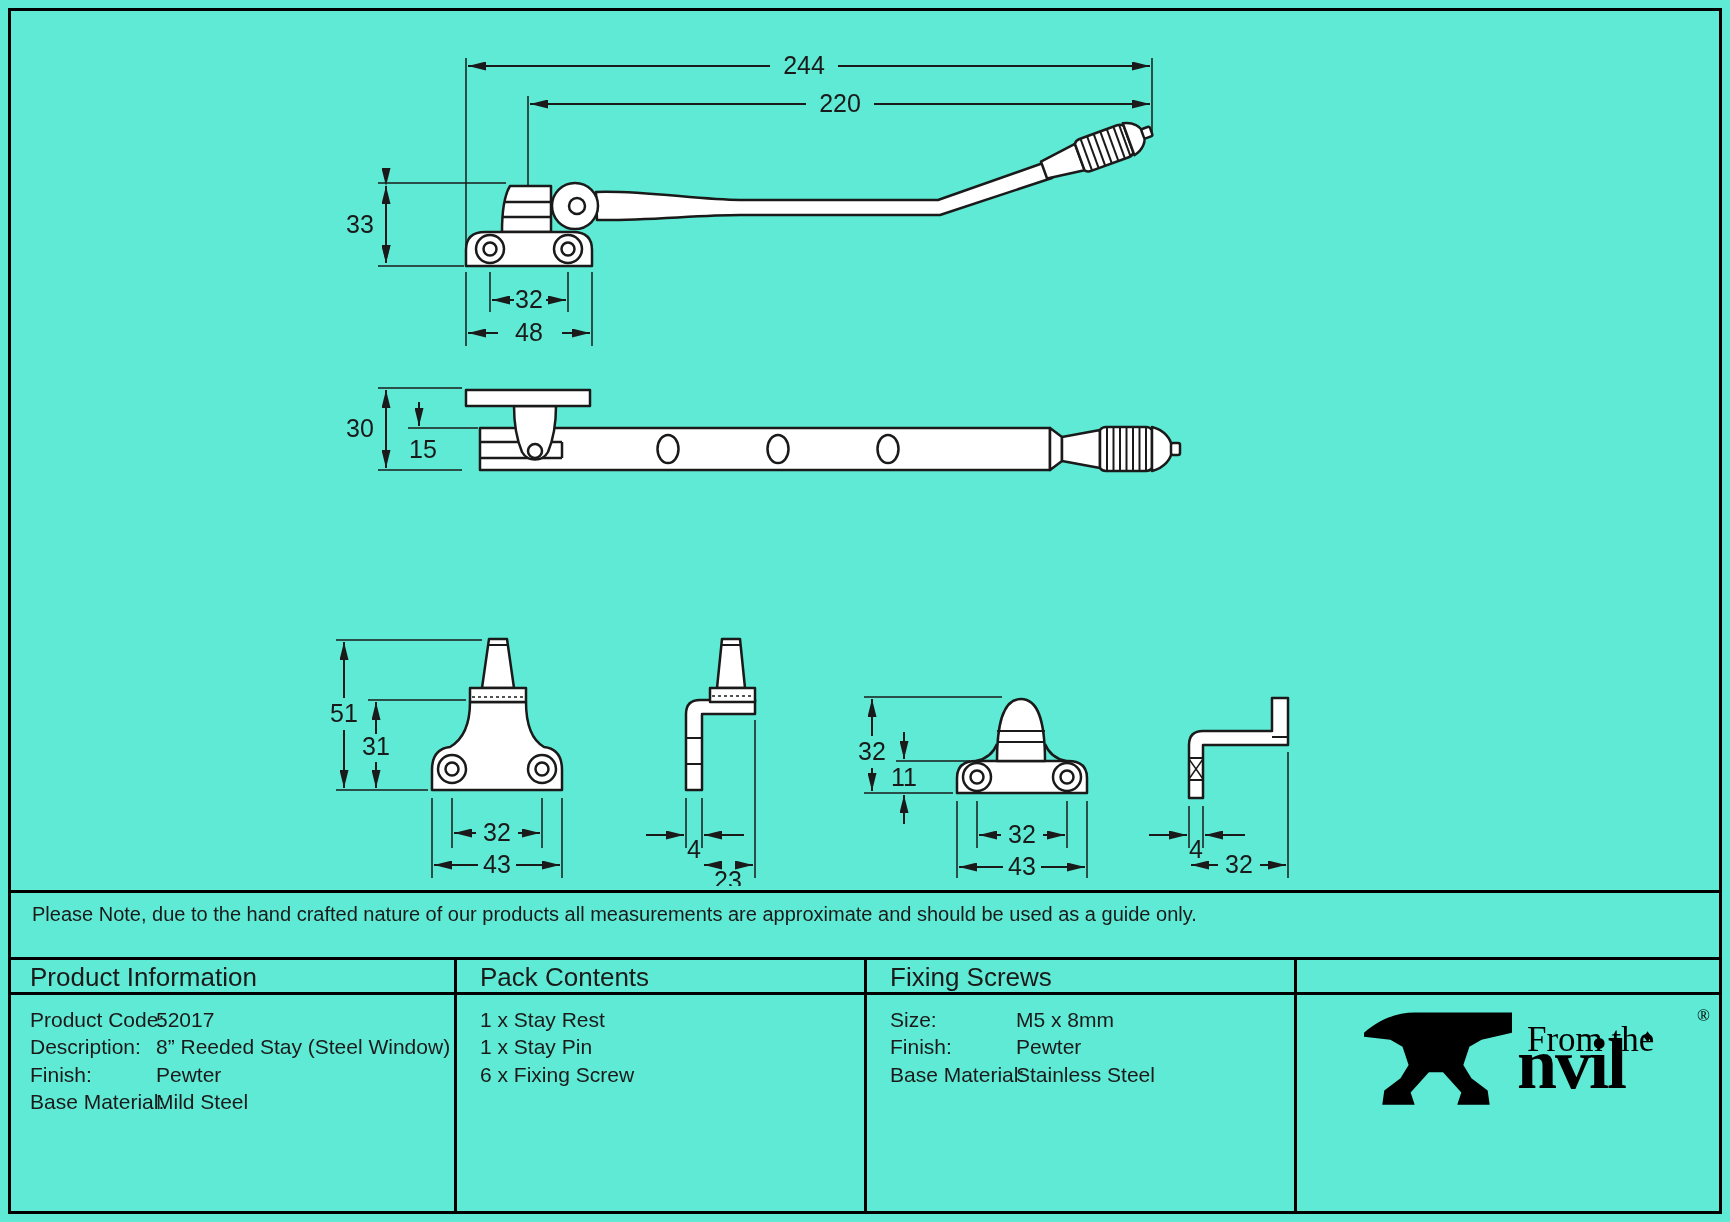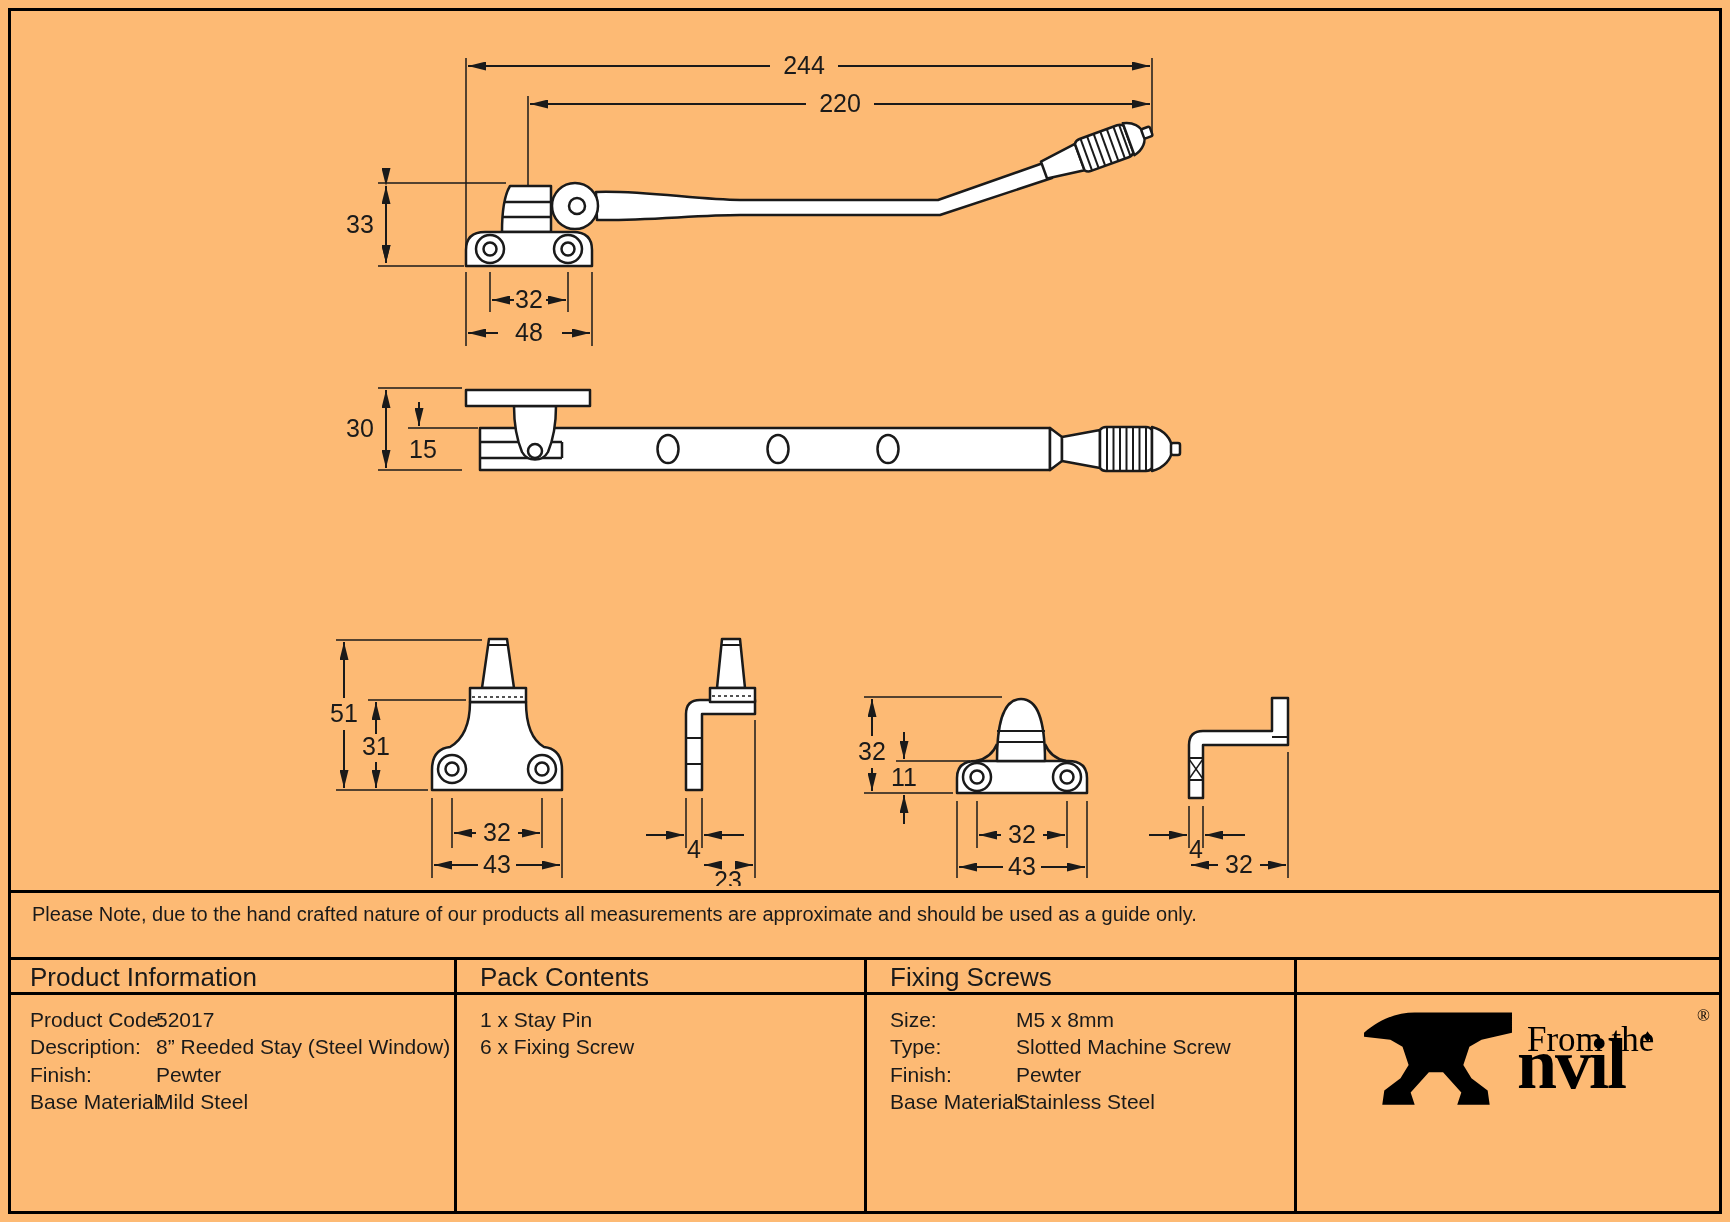--- a/index.html
+++ b/index.html
@@ -1,16 +1,16 @@
 <!DOCTYPE html>
 <html><head>
 <meta charset="utf-8">
 <style>
   html,body{margin:0;padding:0;background:#888;}
-  .page{position:relative;width:1730px;height:1222px;background:#fdba74;
+  .page{position:relative;width:1730px;height:1222px;background:#5eead4;
         font-family:"Liberation Sans",sans-serif;color:#1a1a1a;overflow:hidden;}
   .frame{position:absolute;inset:8px;border:3px solid #000;pointer-events:none;}
   svg text{font-family:"Liberation Sans",sans-serif;fill:#1a1a1a;}
   .dim{font-size:25px;}
   .hline{position:absolute;left:11px;width:1708px;background:#000;}
   .vline{position:absolute;width:3px;background:#000;}
   .note-row{position:absolute;left:32px;top:903px;width:1650px;font-size:20px;}
   .thead{position:absolute;top:962px;font-size:26px;}
   .cell{position:absolute;top:1006px;font-size:21px;}
   .kv-row{display:flex;height:27.5px;align-items:center;white-space:nowrap;}
@@ -293,32 +293,29 @@
       <span class="kv-label">Finish:</span>
       <span>Pewter</span>
     </div>
     <div class="kv-row">
       <span class="kv-label">Base Material:</span>
       <span>Mild Steel</span>
     </div>
   </div>
 
   <div class="cell" style="left:480px;width:380px;">
+    <div class="pack-item">1 x Stay Rest</div>
     <div class="pack-item">1 x Stay Pin</div>
     <div class="pack-item">6 x Fixing Screw</div>
   </div>
 
   <div class="cell" style="left:890px;width:400px;">
     <div class="kv-row">
       <span class="kv-label">Size:</span>
       <span>M5 x 8mm</span>
-    </div>
-    <div class="kv-row">
-      <span class="kv-label">Type:</span>
-      <span>Slotted Machine Screw</span>
     </div>
     <div class="kv-row">
       <span class="kv-label">Finish:</span>
       <span>Pewter</span>
     </div>
     <div class="kv-row">
       <span class="kv-label">Base Material:</span>
       <span>Stainless Steel</span>
     </div>
   </div>

